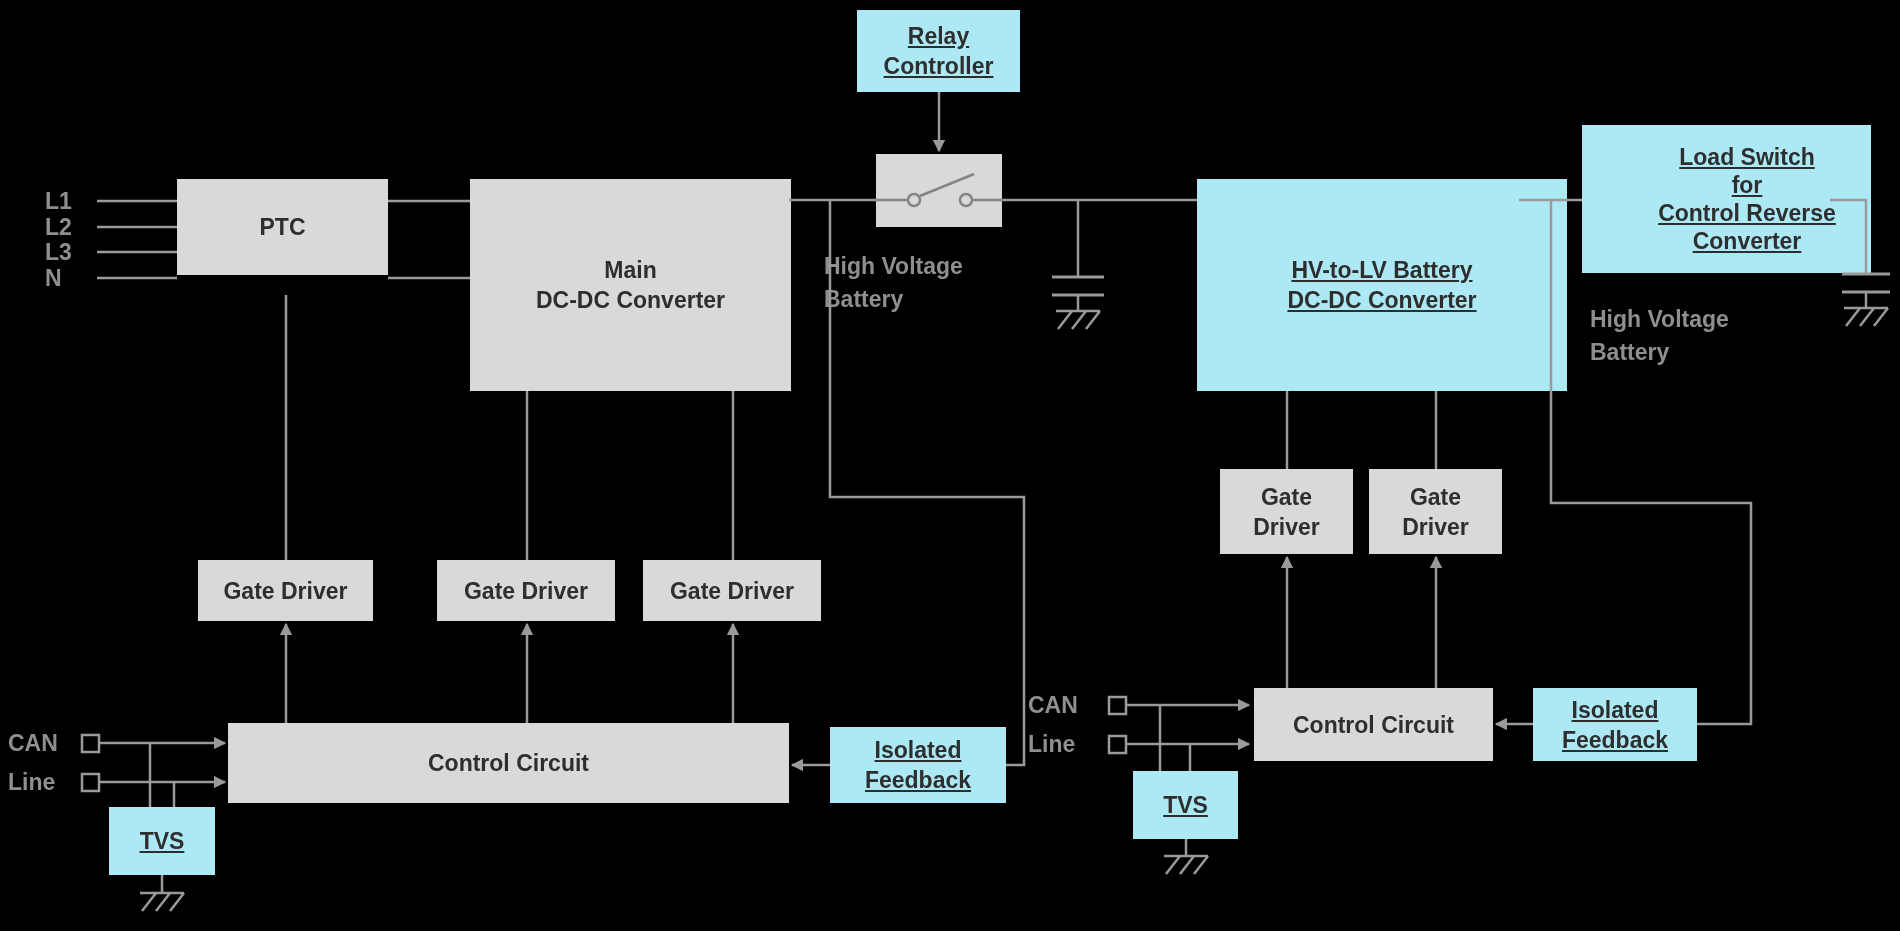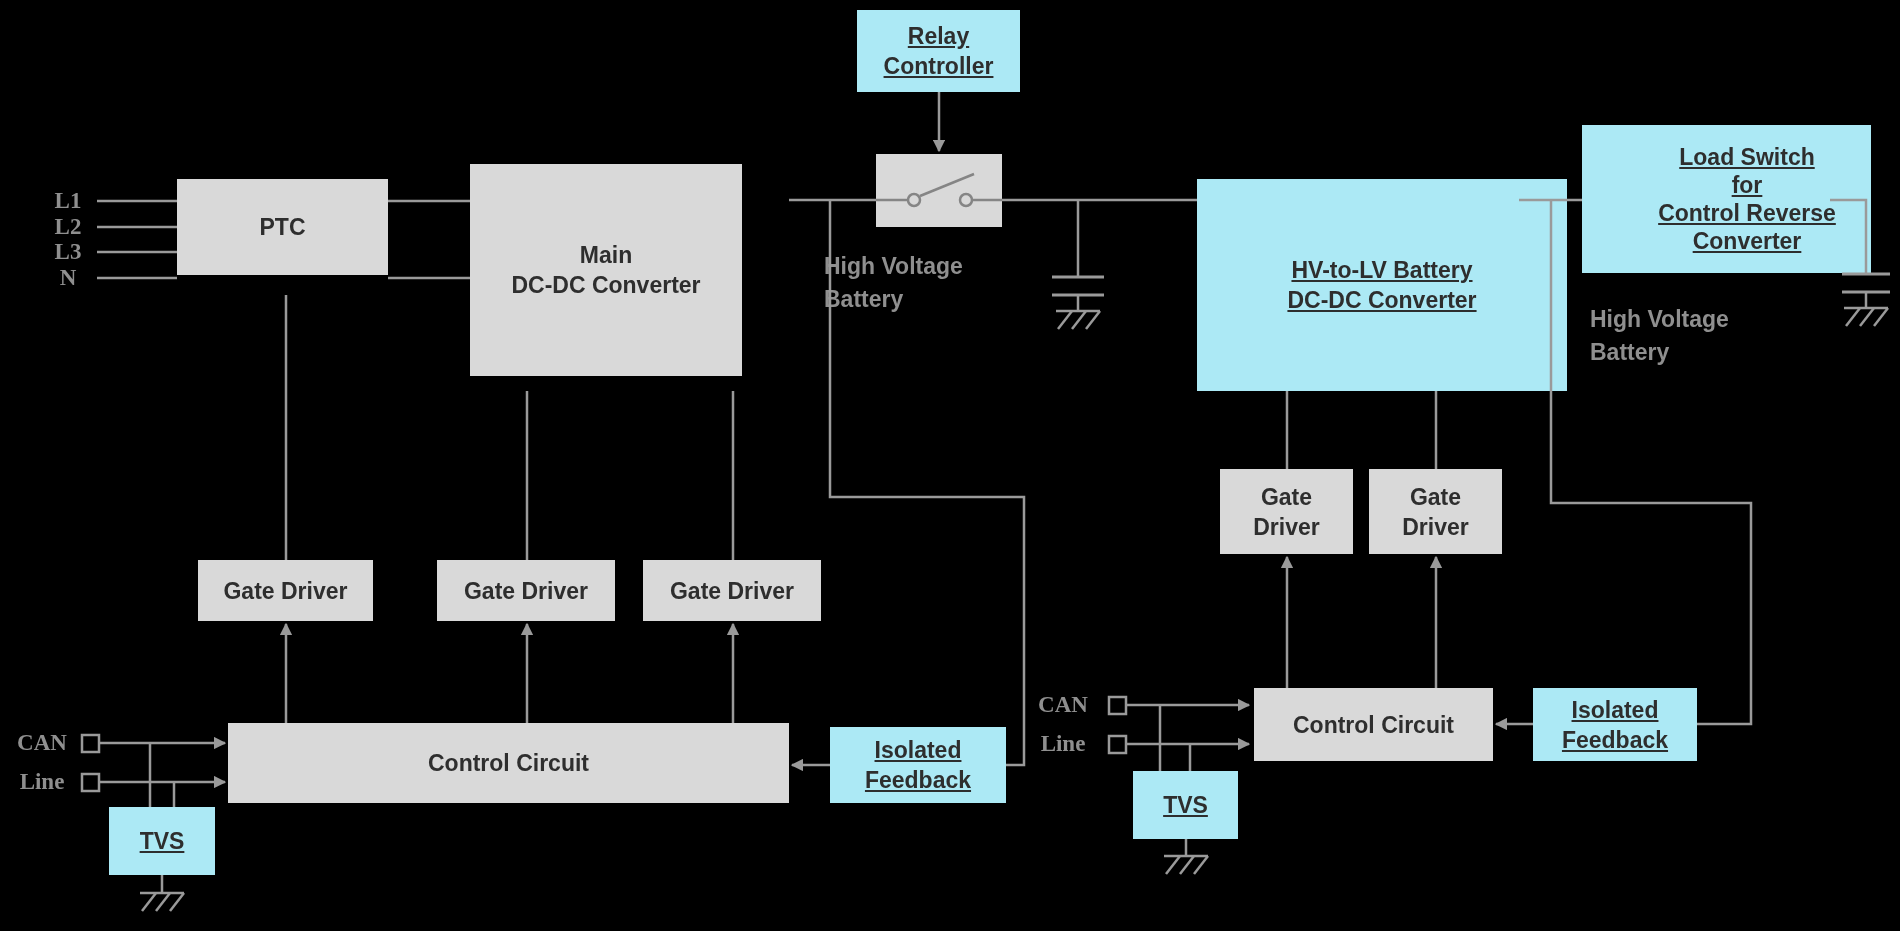--- a/index.html
+++ b/index.html
@@ -14,36 +14,36 @@
     font-weight:700;font-size:23px;line-height:30px;
     color:var(--box-text,#2e2e2e);
   }
   .gray{background:var(--gray-box,#d9d9d9);}
   .cyan{background:var(--cyan-box,#ace9f5);text-decoration:underline;}
   .tight{line-height:28px;padding-left:41px;}
   .glabel{
     position:absolute;color:var(--label-text,#8f8f8f);
     font-weight:700;font-size:23px;text-align:left;line-height:33px;
   }
-  .rlabel{text-align:center;line-height:26px;font-family:Liberation Serif, serif;}
+  .rlabel{text-align:left;line-height:26px;}
   svg.wires{position:absolute;left:0;top:0;pointer-events:none;}
   .wire{stroke:var(--line,#9a9a9a);stroke-width:2.5;fill:none;}
   .thick{stroke-width:3;}
   .sym{stroke:#858585;stroke-width:2.5;fill:none;}
 </style>
 </head>
 <body>
 
 <div class="stage">
 
   <div class="box gray" style="left:177px;top:179px;width:211px;height:96px">
     <div>PTC</div>
   </div>
 
-  <div class="box gray" style="left:470px;top:164px;width:272px;height:212px">
+  <div class="box gray" style="left:470px;top:179px;width:321px;height:212px">
     <div>Main</div>
     <div>DC-DC Converter</div>
   </div>
 
   <div class="box cyan" style="left:857px;top:10px;width:163px;height:82px">
     <div>Relay</div>
     <div>Controller</div>
   </div>
 
   <div class="box gray" style="left:876px;top:154px;width:126px;height:73px"></div>

